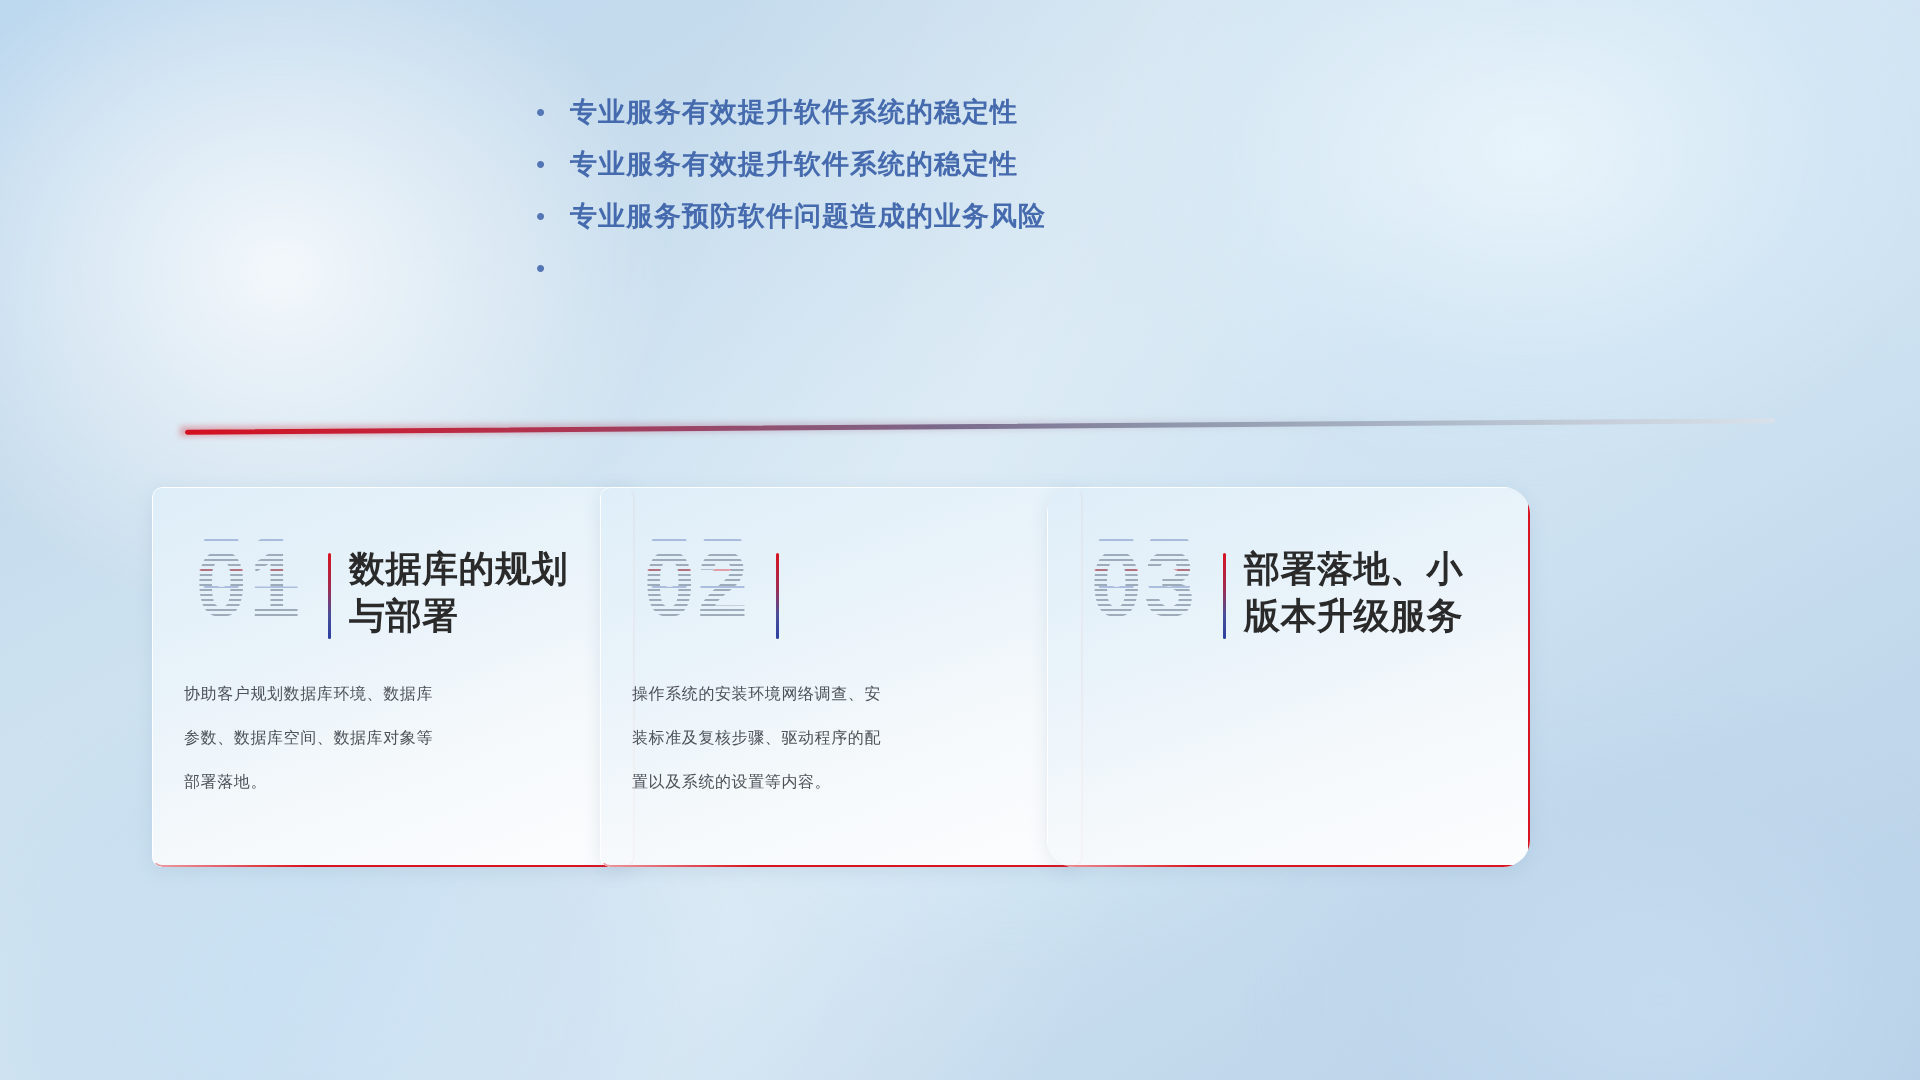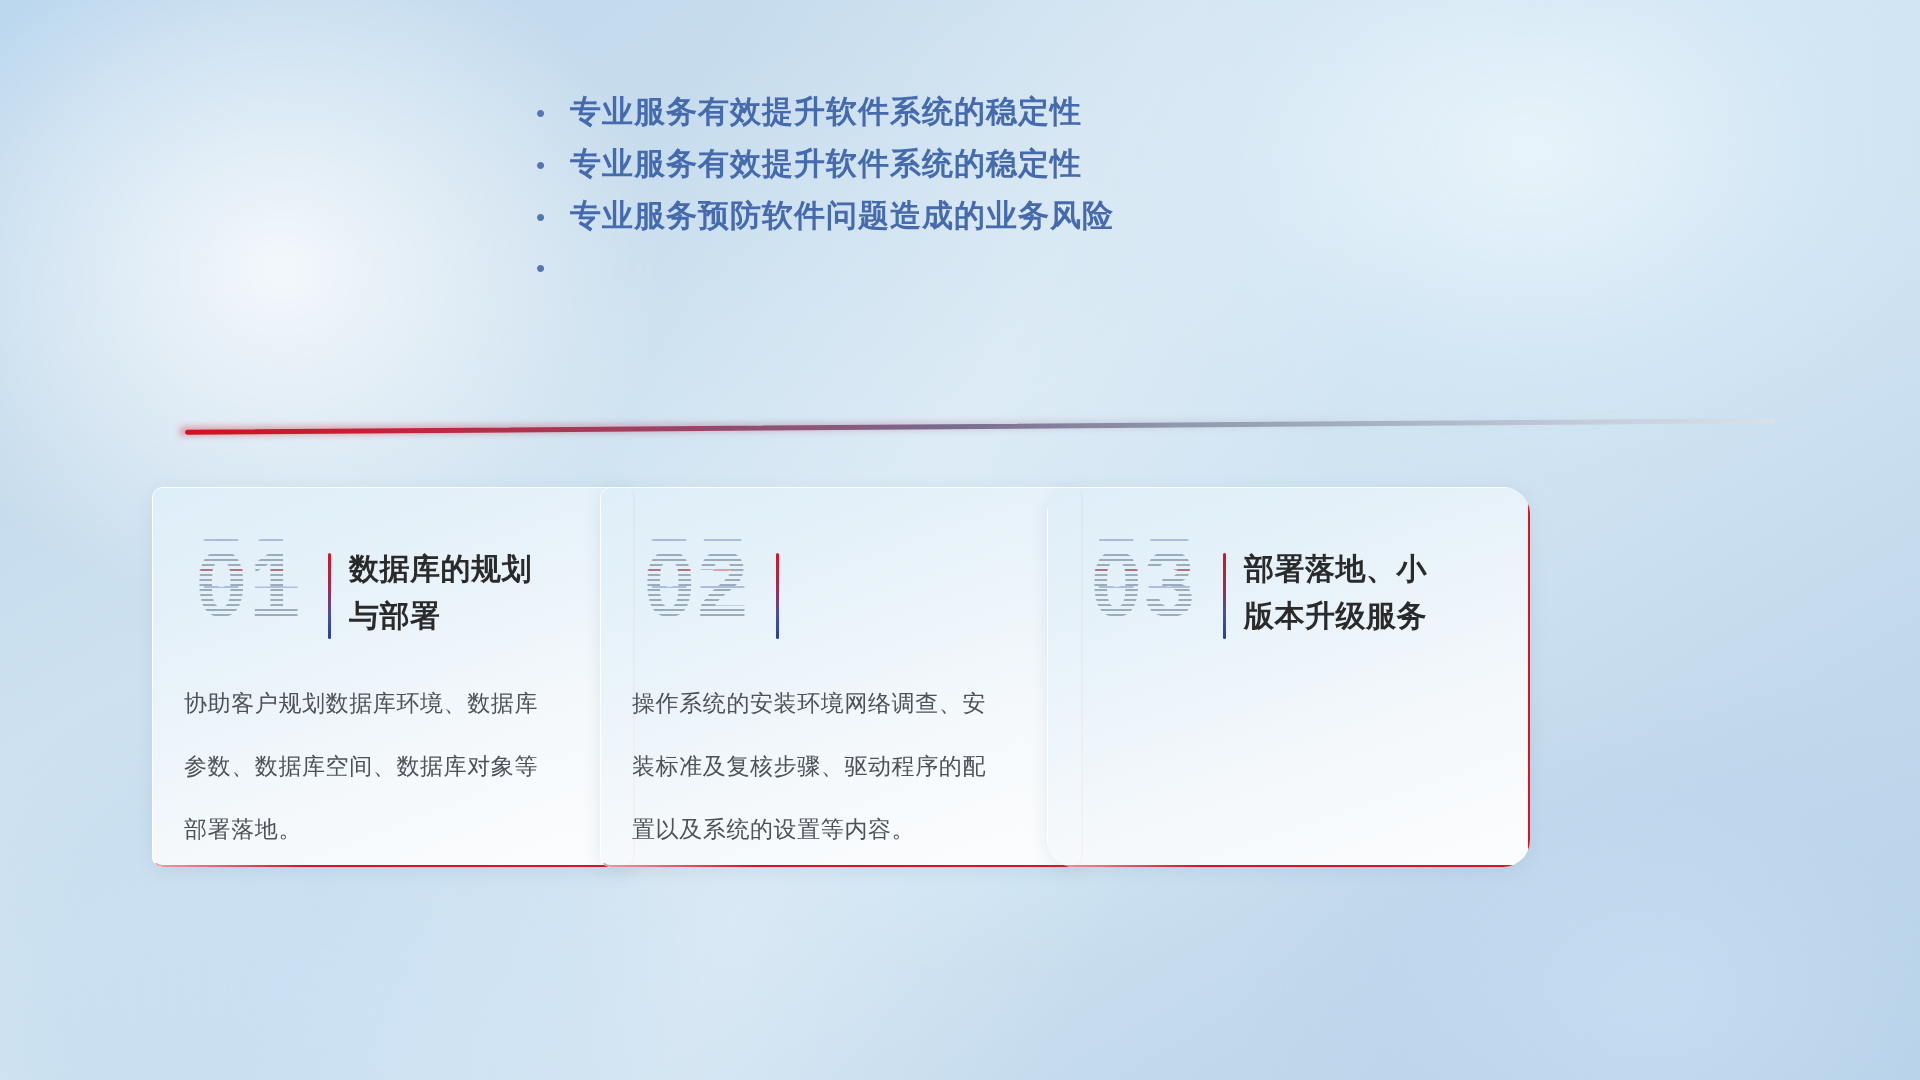--- a/index.html
+++ b/index.html
@@ -55,21 +55,21 @@
     display:flex; align-items:baseline;
     height:52px; margin-bottom:0px;
   }
   .bullet-dot {
     width:34px; flex:0 0 34px;
     color:#5476b4; font-size:26px; line-height:52px;
     text-align:left;
   }
   .bullet-text {
     color:#456aad;
-    font-size:31px; font-weight:bold; line-height:52px;
+    font-size:27px; font-weight:bold; line-height:52px;
     letter-spacing:1px;
     white-space:nowrap;
   }
 
   
   #divider-wrap {
     position:absolute; left:150px; top:404px; width:1630px; height:34px; z-index:5;
   }
   #divider-line {
     position:absolute; left:35px; top:20px; width:1590px; height:5px;
@@ -160,30 +160,30 @@
   }
   .card-sep {
     width:3px; flex:0 0 3px; height:86px;
     margin:0 18px 0 4px;
     background:linear-gradient(180deg,#d81322 0%, #a22a4e 40%, #4a4f9a 72%, #2b3fa0 100%);
     border-radius:2px;
   }
   .card-title {
     flex:1 1 auto;
     color:#2a2a2a;
-    font-size:30px; font-weight:bold; line-height:47px;
+    font-size:36px; font-weight:bold; line-height:47px;
     letter-spacing:0.5px;
     padding-right:26px;
     white-space:pre-line;
     margin-top:47px;
   }
   .card-body {
     position:absolute; left:32px; top:185px; right:30px;
     color:#4d5258;
-    font-size:23px; line-height:63px;
+    font-size:16px; line-height:44px;
     letter-spacing:0.6px;
     white-space:pre-line;
   }
 </style>
 </head>
 <body>
 
 <div id="bg-base"></div>
 <div id="bg-glow-left"></div>
 <div id="bg-glow-topright"></div>

